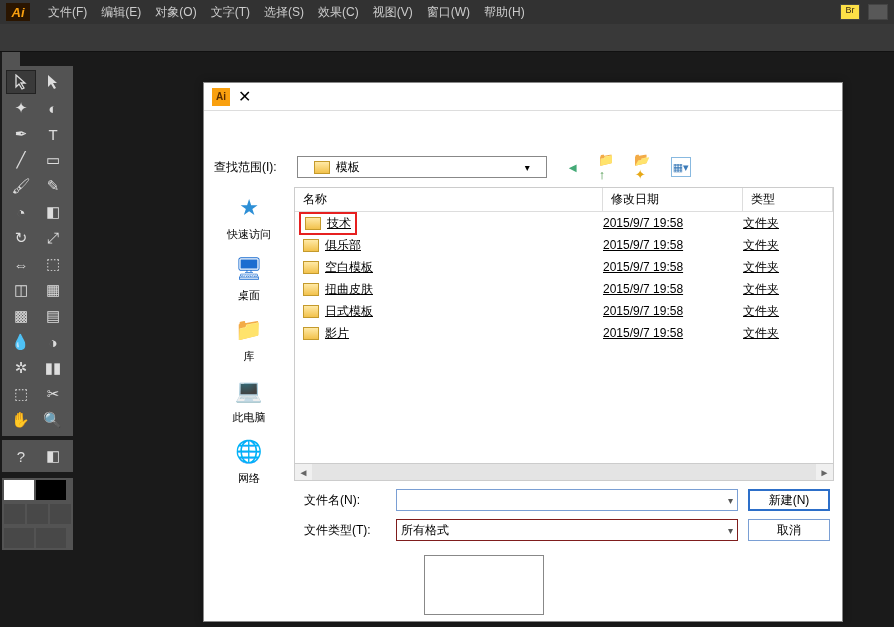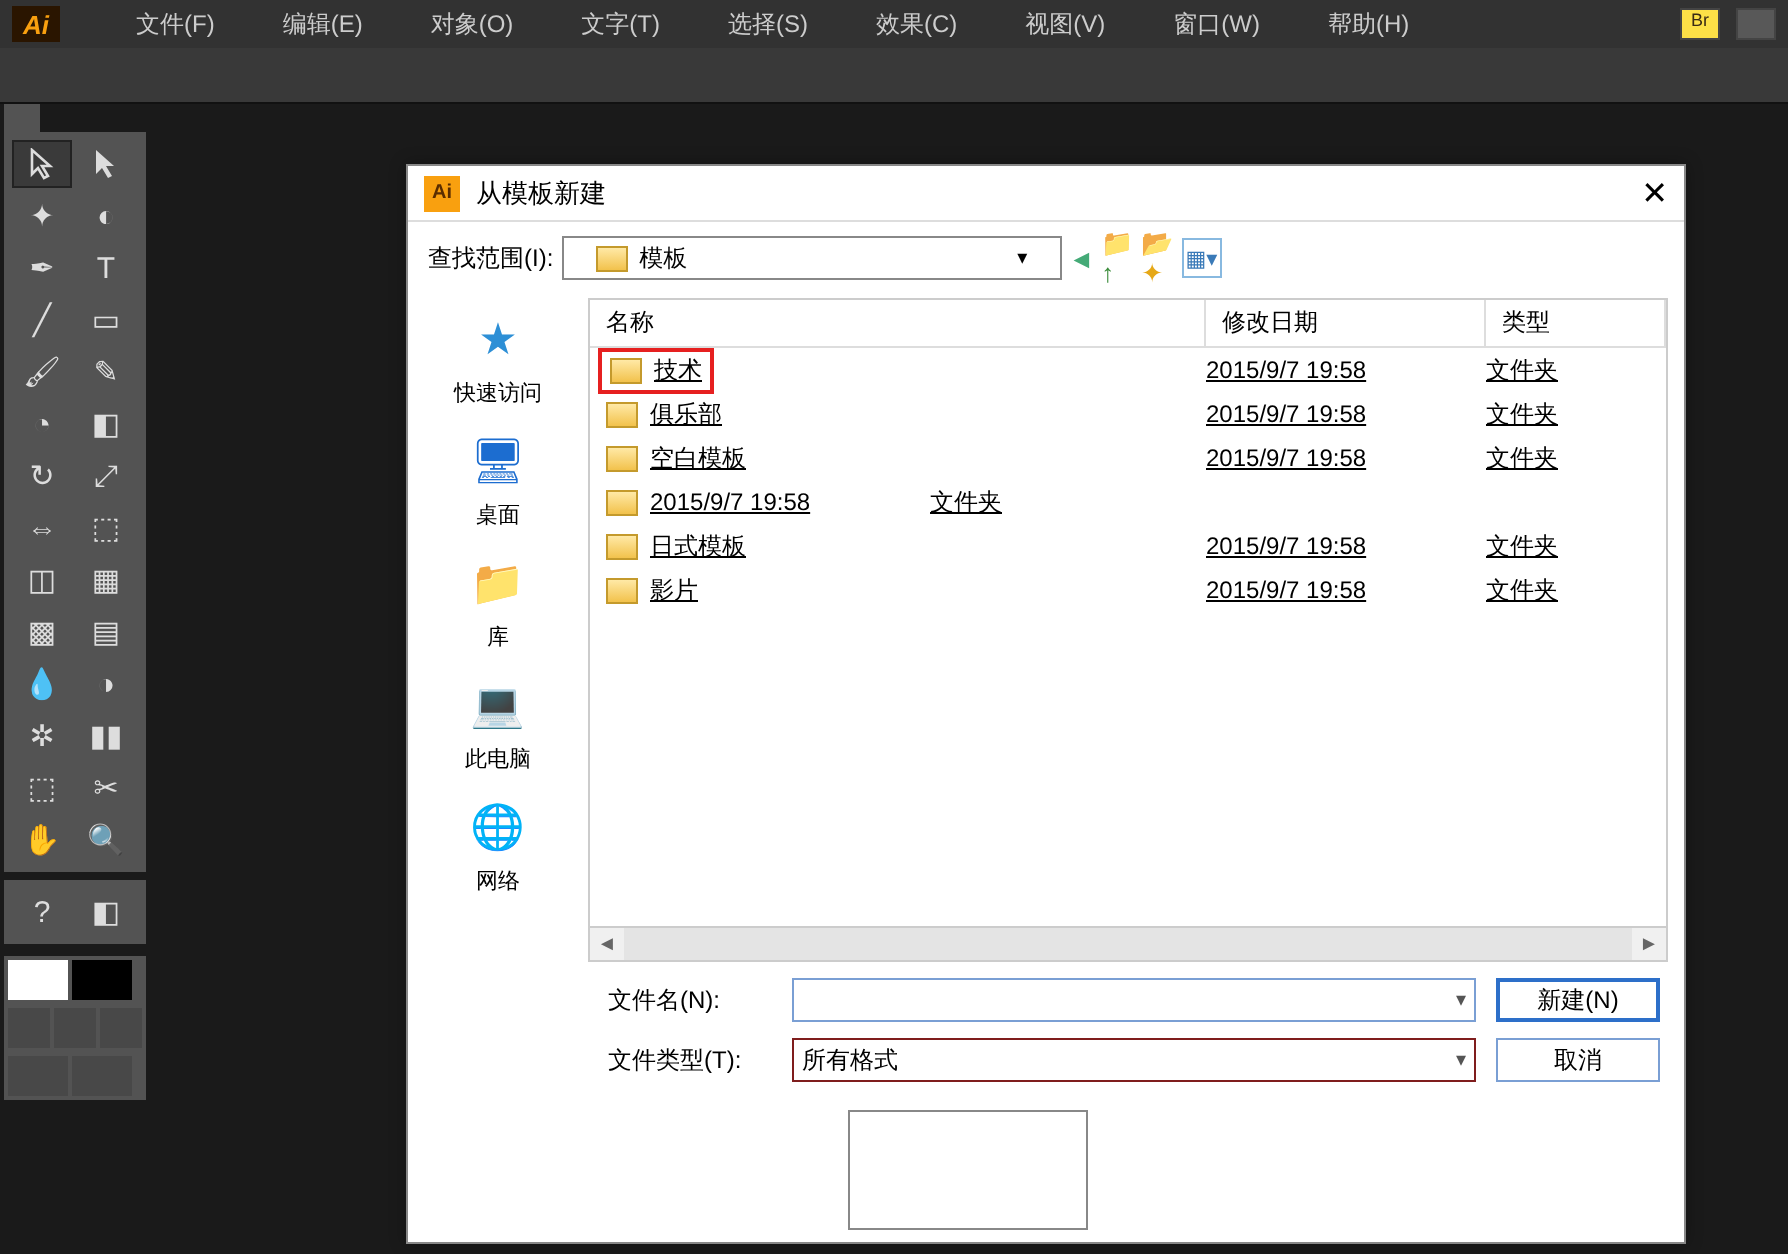--- a/index.html
+++ b/index.html
@@ -1,21 +1,21 @@
 <!DOCTYPE html>
 <html><head>
 <meta charset="utf-8">
 <style>
 * { margin: 0; padding: 0; box-sizing: border-box; font-family: "Microsoft YaHei", Arial, sans-serif; }
 body { background: #1a1a1a; width: 894px; height: 627px; overflow: hidden; position: relative; }
 
 
 .menubar { background: #323232; height: 24px; display: flex; align-items: center; padding: 0 6px; color: #ccc; font-size: 12px; }
 .ai-logo { width: 24px; height: 18px; background: #2a1500; color: #f9a00f; font-weight: bold; font-size: 13px; display: flex; align-items: center; justify-content: center; margin-right: 18px; font-style: italic; }
-.menubar .mitem { margin-right: 14px; cursor: default; margin-left: 20px; }
+.menubar .mitem { margin-right: 14px; cursor: default; }
 .menubar .sep { flex: 1; }
 .menubar .micon { width: 20px; height: 16px; background: #585858; margin-left: 8px; border: 1px solid #444; }
 
 
 .substrip { background: #393939; height: 28px; border-bottom: 1px solid #111; }
 
 
 .workspace { display: flex; height: calc(100% - 52px); }
 .toolbox-wrap { width: 75px; background: #1a1a1a; }
 .toolbox-tab { height: 14px; background: #535353; width: 18px; margin-left: 2px; }
@@ -28,21 +28,21 @@
 
 .canvas { flex: 1; background: #1a1a1a; position: relative; }
 
 
 .dialog { position: absolute; left: 203px; top: 82px; width: 640px; height: 540px; background: #fff; border: 1px solid #888; box-shadow: 0 0 8px rgba(0,0,0,.3); display: flex; flex-direction: column; }
 .dlg-title { height: 28px; background: #fff; display: flex; align-items: center; padding: 0 8px; border-bottom: 1px solid #ddd; }
 .dlg-title .ai-sm { width: 18px; height: 18px; background: #f9a00f; color: #5a2d00; font-size: 10px; font-weight: bold; display: flex; align-items: center; justify-content: center; margin-right: 8px; }
 .dlg-title .ttxt { font-size: 13px; flex: 1; }
 .dlg-close { font-size: 16px; font-family: Arial; cursor: default; }
 
-.dlg-toolbar { height: 36px; display: flex; align-items: center; padding: 4px 10px; gap: 0; font-size: 12px; }
+.dlg-toolbar { height: 36px; display: flex; align-items: center; padding: 4px 10px; gap: 16px; font-size: 12px; margin-top: 38px; }
 .dlg-toolbar .lbl { margin-right: 4px; }
 .folder-dd { flex: 1; max-width: 250px; border: 1px solid #888; height: 22px; display: flex; align-items: center; padding: 0 16px; background: #fff; font-size: 12px; justify-content: flex-end; }
 .folder-dd .fic { width: 16px; height: 13px; background: linear-gradient(#ffe9a6,#f2c24c); border: 1px solid #c49a2c; margin-right: 6px; }
 .folder-dd .dd-arrow { margin-left: auto; font-size: 10px; }
 .nav-ic { width: 20px; height: 20px; display: flex; align-items: center; justify-content: center; font-size: 13px; }
 .nav-ic.back { color: #4a7; }
 .nav-ic.up { color: #3a8c3a; }
 .nav-ic.new { color: #e6a817; }
 .nav-ic.view { border: 1px solid #88b9e0; color: #3a7ab8; padding: 0 3px; font-size: 11px; }
 
@@ -164,21 +164,20 @@
         </div>
     </div>
   </div>
 
   <div class="canvas"></div>
 </div>
 
 <div class="dialog">
   <div class="dlg-title">
     <div class="ai-sm">Ai</div>
-    <span class="ttxt">从模板新建</span>
     <span class="dlg-close">✕</span>
   </div>
 
   <div class="dlg-toolbar">
     <span class="lbl">查找范围(I):</span>
     <div class="folder-dd">
       <div class="fic"></div>
       <span>模板</span>
       <span class="dd-arrow">▾</span>
     </div>
@@ -234,20 +233,21 @@
           <span class="ctype">文件夹</span>
         </div>
         <div class="fl-row">
           <span class="fic"></span>
             <span class="cname">空白模板</span>
           <span class="cdate">2015/9/7 19:58</span>
           <span class="ctype">文件夹</span>
         </div>
         <div class="fl-row">
           <span class="fic"></span>
+            <span class="cname">扭曲皮肤</span>
           <span class="cdate">2015/9/7 19:58</span>
           <span class="ctype">文件夹</span>
         </div>
         <div class="fl-row">
           <span class="fic"></span>
             <span class="cname">日式模板</span>
           <span class="cdate">2015/9/7 19:58</span>
           <span class="ctype">文件夹</span>
         </div>
         <div class="fl-row">

